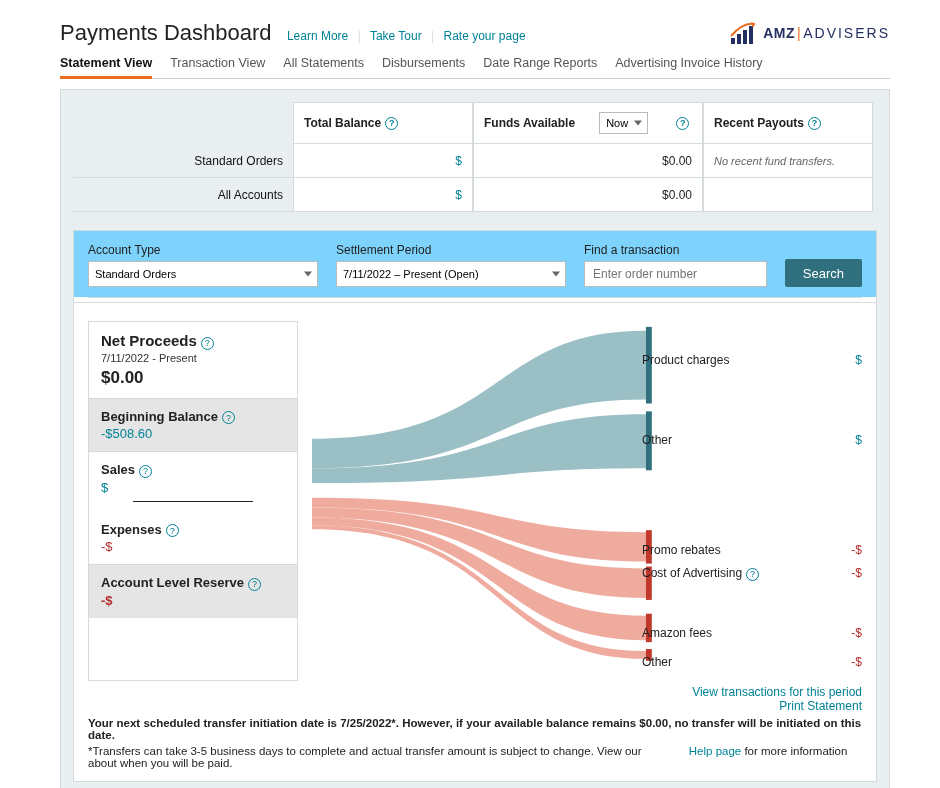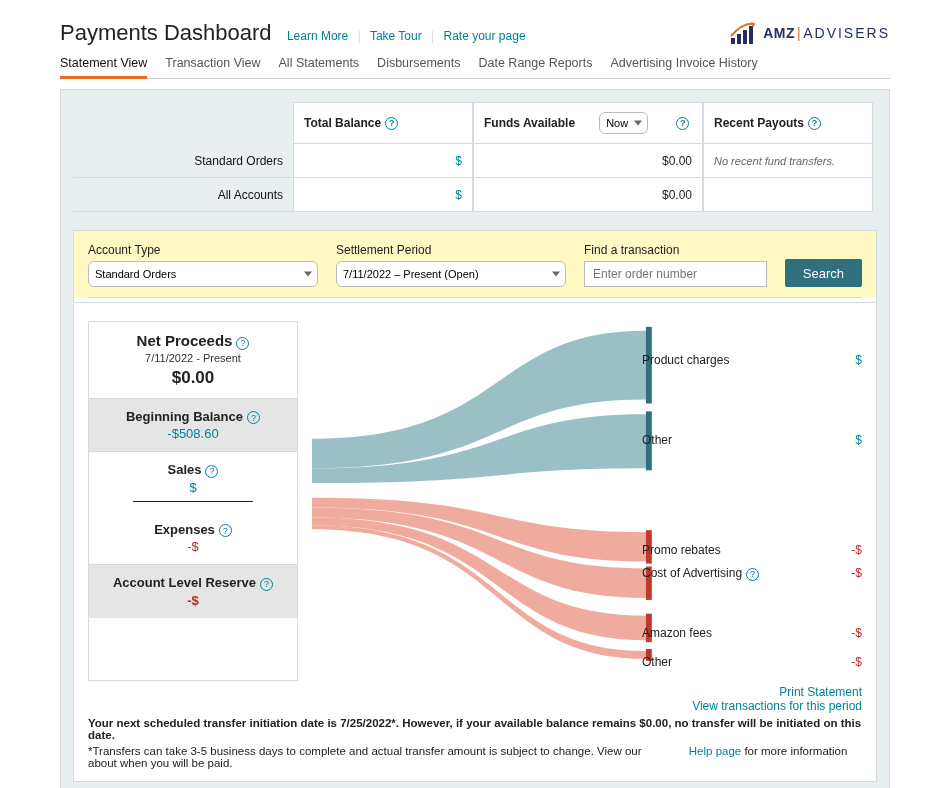--- a/index.html
+++ b/index.html
@@ -13,50 +13,50 @@
   .hdr-sep { color: #ddd; margin: 0 6px; }
   .logo { display: flex; align-items: center; gap: 4px; color: #232f60; font-weight: 700; letter-spacing: .5px; font-size: 14px; }
   .logo svg { display:block; }
   .logo .amz { color:#232f60; }
   .logo .pipe { color:#eb6d20; font-weight:300; margin:0 2px; }
   .logo .adv { color:#232f60; font-weight:500; letter-spacing:2px; }
   
   .tabs { margin-top: 10px; border-bottom: 1px solid #ccc; }
   .tabs ul { list-style: none; display: flex; gap: 18px; }
   .tabs li { padding: 0 0 6px 0; font-size: 12.5px; color: #555; cursor:pointer; }
-  .tabs li.active { color: #111; font-weight: 400; border-bottom: 3px solid #eb6d20; margin-bottom: -1px; }
+  .tabs li.active { color: #111; font-weight: 700; border-bottom: 3px solid #eb6d20; margin-bottom: -1px; }
   
   .band { background: #e9eff0; border: 1px solid #d5dbdd; margin-top: 10px; padding: 12px 12px 16px 12px; }
   .top-cards { display: grid; grid-template-columns: 220px 180px 230px 170px; column-gap: 0; }
   .tc-col { }
   .tc-head { background: #fff; border: 1px solid #d5dbdd; height: 42px; display:flex; align-items:center; padding: 0 10px; font-weight:700; font-size:12px; }
   .tc-head.noborder { background: transparent; border: none; }
   .tc-row { height: 34px; display:flex; align-items:center; justify-content:flex-end; padding: 0 10px; border-bottom:1px solid #d5dbdd; border-left:1px solid #d5dbdd; border-right:1px solid #d5dbdd; background:#fff; font-size:12px;}
   .tc-row.label { background: transparent; border-left:none; border-right:none; color:#111; }
   .tc-row .v { color:#008296; }
   .tc-row .r { text-align:right; width:100%; }
   .funds-head { gap:24px; }
-  .sel { border:1px solid #bbb; background:#fff; height:22px; font-size:11px; padding:0 18px 0 6px; appearance:none; border-radius:6px; }
+  .sel { border:1px solid #bbb; background:#fff; height:22px; font-size:11px; padding:0 18px 0 6px; appearance:none; border-radius:0; }
   .sel-wrap { position:relative; display:inline-block; }
   .sel-wrap::after { content:""; position:absolute; right:6px; top:50%; transform:translateY(-50%); border-left:4px solid transparent; border-right:4px solid transparent; border-top:5px solid #666; pointer-events:none; }
   .help { display:inline-flex; align-items:center; justify-content:center; width:13px; height:13px; border:1px solid #008296; border-radius:50%; color:#008296; font-size:9px; margin-left:4px; cursor:default; }
   .recent-p { font-style: italic; color:#666; font-size:11px; }
   
-  .filters { background:#fef9c3; border:1px solid #d5dbdd; margin-top:18px; padding:12px 14px 10px 14px; display:grid; grid-template-columns: 230px 230px 1fr auto; column-gap: 18px; align-items:end; border-bottom:none;}
+  .filters { background:#7dd3fc; border:1px solid #d5dbdd; margin-top:18px; padding:12px 14px 10px 14px; display:grid; grid-template-columns: 230px 230px 1fr auto; column-gap: 18px; align-items:end; border-bottom:none;}
   .filters label { font-size:12px; color:#222; display:block; margin-bottom:4px; }
   .filters .sel, .filters input[type=text] { width:100%; height:26px; }
   .filters input[type=text] { border:1px solid #bbb; padding:0 8px; font-size:12px; color:#888;}
   .btn-search { background:#2f6f7e; color:#fff; border:none; height:28px; padding:0 18px; font-size:13px; cursor:pointer; border-radius:2px;}
   .filter-underline { background:#fff; border:1px solid #d5dbdd; border-top:none; height:6px; padding:0 14px; }
   .filter-underline div {border-top:1px solid #d5dbdd; height:1px;}
   
   .main { background:#fff; border:1px solid #d5dbdd; border-top:none; padding: 18px 14px 12px 14px; position:relative; }
   .main-flex { display:flex; gap:14px; }
   .np-card { width:210px; border:1px solid #d5dbdd; }
-  .np-sec { padding:10px 12px; text-align:center; }
+  .np-sec { padding:10px 12px; }
   .np-sec.alt { background:#e5e5e5; }
   .np-sec + .np-sec { border-top:1px solid #d5dbdd; }
   .np-title { font-size:15px; font-weight:700; }
   .np-sub { font-size:11px; color:#333; margin-top:2px;}
   .np-big { font-size:17px; font-weight:700; margin-top:4px;}
   .np-h { font-size:13px; font-weight:700; }
   .np-v { color:#008296; font-size:13px; margin-top:2px;}
   .np-v.neg { color:#b42b2b; }
   .np-hr { border-top:1px solid #222; width:120px; margin:6px auto 0; }
   
@@ -273,22 +273,22 @@
             </div>
             <div class="sk-row" style="top:334px;">
               <span>Other</span>
               <span class="amt neg">-$</span>
             </div>
           </div>
         </div>
       </div>
 
       <div class="ft-links" style="margin-top:4px;">
+        <a>View transactions for this period</a>
         <a>Print Statement</a>
-        <a>View transactions for this period</a>
       </div>
       <div class="note"><b>Your next scheduled transfer initiation date is 7/25/2022*. However, if your available balance remains $0.00, no transfer will be initiated on this date.</b></div>
       <div class="note">
         <span>*Transfers can take 3-5 business days to complete and actual transfer amount is subject to change. View our </span><a>Help page</a><span> for more information about when you will be paid.</span>
       </div>
     </div>
   </div>
 
 </div>
 

